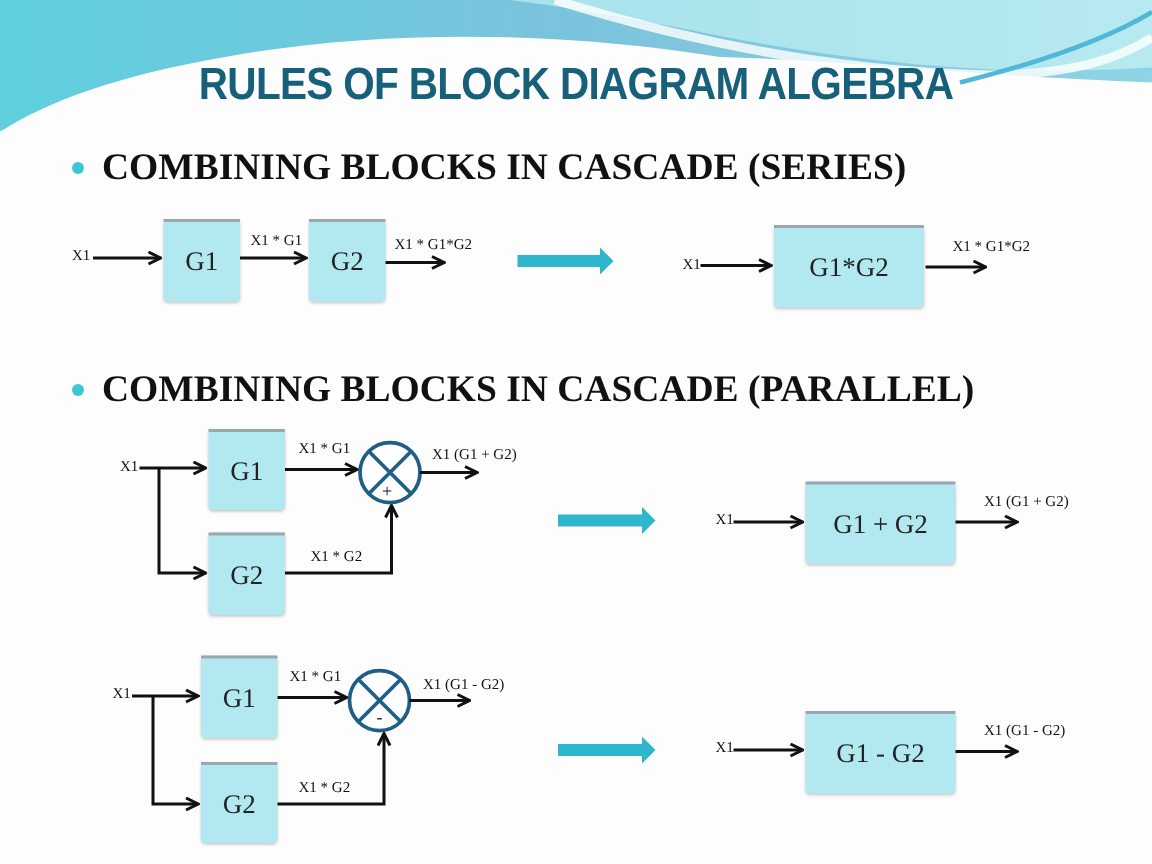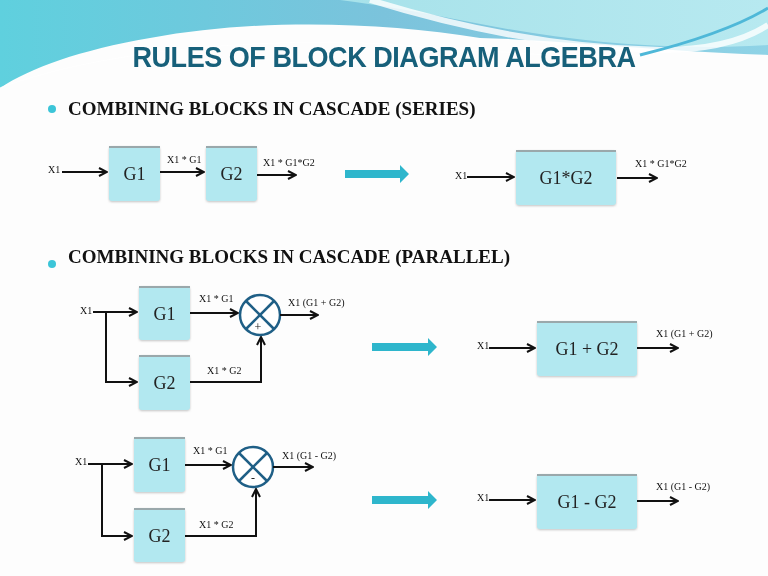--- a/index.html
+++ b/index.html
@@ -1,21 +1,21 @@
 <!DOCTYPE html>
 <html><head>
 <meta charset="utf-8">
 <style>
   html, body { margin: 0; padding: 0; }
   body { width: 768px; height: 576px; position: relative; overflow: hidden; background: #fdfdfd; font-family: "Liberation Serif", serif; }
   #bg { position: absolute; left: 0; top: 0; }
   .title { position: absolute; left: 0; width: 768px; top: 40px; text-align: center; font-family: "Liberation Sans", sans-serif; font-weight: bold; font-size: 30px; color: #17607a; letter-spacing: -0.5px; transform: scaleX(0.9); }
   .bullet { position: absolute; left: 48px; display: flex; align-items: center; }
   .bullet .dot { width: 8px; height: 8px; border-radius: 50%; background: #3cc5d8; margin-right: 12px; }
-  .bullet .txt { font-family: "Liberation Serif", serif; font-weight: bold; font-size: 19px; color: #111; }
+  .bullet .txt { font-family: "Liberation Serif", serif; font-weight: bold; font-size: 25px; color: #111; }
   #diagram { position: absolute; left: 0; top: 0; }
   .lbl { font-family: "Liberation Serif", serif; font-size: 10px; fill: #111; }
   .blk-txt { font-family: "Liberation Serif", serif; font-size: 18px; fill: #222; }
   .sign { font-family: "Liberation Serif", serif; font-size: 12px; fill: #111; }
 </style>
 </head>
 <body>
 
 <svg id="bg" width="768" height="576">
   <defs>
@@ -35,21 +35,21 @@
   <path d="M0,88 C80,58 200,42 330,42 C450,44 560,62 650,55" fill="none" stroke="#ffffff" stroke-width="1.2" opacity="0.7"></path>
   <path d="M640,55 C700,40 740,25 768,8" fill="none" stroke="#4fb8d8" stroke-width="3"></path>
 </svg>
 
 <div class="title">RULES OF BLOCK DIAGRAM ALGEBRA</div>
 
 <div class="bullet" style="top:98px;">
   <span class="dot"></span>
   <span class="txt">COMBINING BLOCKS IN CASCADE (SERIES)</span>
 </div>
-<div class="bullet" style="top:246px;align-items:flex-end;">
+<div class="bullet" style="top:246px;">
   <span class="dot"></span>
   <span class="txt">COMBINING BLOCKS IN CASCADE (PARALLEL)</span>
 </div>
 
 <svg id="diagram" width="768" height="576">
   <defs>
     <marker id="ah" markerWidth="10" markerHeight="10" refX="9" refY="5" orient="auto" markerUnits="userSpaceOnUse">
       <path d="M1,1 L9,5 L1,9" fill="none" stroke="#111" stroke-width="2"></path>
     </marker>
     <filter id="sh" x="-10%" y="-10%" width="120%" height="130%">

